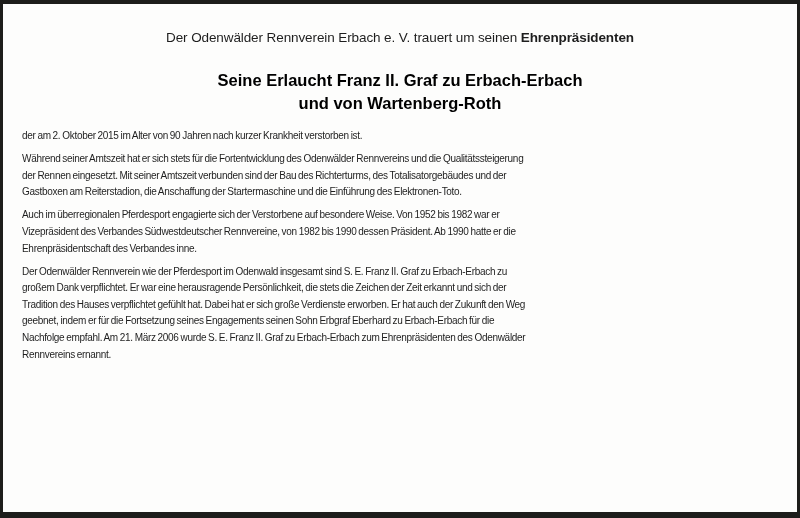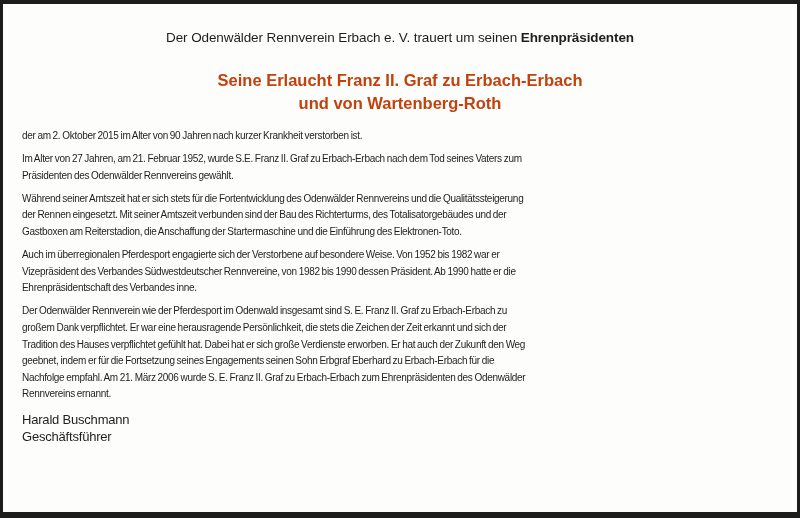--- a/index.html
+++ b/index.html
@@ -33,21 +33,21 @@
     font-weight: 700;
   }
   .title {
     margin-top: 23px;
     text-align: center;
     font-weight: 700;
     font-size: 16.5px;
     line-height: 23px;
     letter-spacing: 0;
     white-space: pre-line;
-    color: #c2410c;
+    color: #000000;
   }
   .body-text {
     margin-top: 13px;
   }
   .body-text p {
     margin: 0 0 6.5px 0;
     font-size: 10px;
     line-height: 16.6px;
     letter-spacing: -0.3px;
     word-spacing: -0.6px;
@@ -73,36 +73,30 @@
 
 <div class="page">
 
   <div class="intro"><span>Der Odenwälder Rennverein Erbach e. V. trauert um seinen </span><span class="bold">Ehrenpräsidenten</span></div>
 
   <div class="title">Seine Erlaucht Franz II. Graf zu Erbach-Erbach
 und von Wartenberg-Roth</div>
 
   <div class="body-text">
     <p>der am 2. Oktober 2015 im Alter von 90 Jahren nach kurzer Krankheit verstorben ist.</p>
-    <p>Im Alter von 27 Jahren, am 21. Februar 1952, wurde S.E. Franz II. Graf zu Erbach-Erbach nach dem Tod seines Vaters zum
-Präsidenten des Odenwälder Rennvereins gewählt.</p>
     <p>Während seiner Amtszeit hat er sich stets für die Fortentwicklung des Odenwälder Rennvereins und die Qualitätssteigerung
 der Rennen eingesetzt. Mit seiner Amtszeit verbunden sind der Bau des Richterturms, des Totalisatorgebäudes und der
 Gastboxen am Reiterstadion, die Anschaffung der Startermaschine und die Einführung des Elektronen-Toto.</p>
     <p>Auch im überregionalen Pferdesport engagierte sich der Verstorbene auf besondere Weise. Von 1952 bis 1982 war er
 Vizepräsident des Verbandes Südwestdeutscher Rennvereine, von 1982 bis 1990 dessen Präsident. Ab 1990 hatte er die
 Ehrenpräsidentschaft des Verbandes inne.</p>
     <p>Der Odenwälder Rennverein wie der Pferdesport im Odenwald insgesamt sind S. E. Franz II. Graf zu Erbach-Erbach zu
 großem Dank verpflichtet. Er war eine herausragende Persönlichkeit, die stets die Zeichen der Zeit erkannt und sich der
 Tradition des Hauses verpflichtet gefühlt hat. Dabei hat er sich große Verdienste erworben. Er hat auch der Zukunft den Weg
 geebnet, indem er für die Fortsetzung seines Engagements seinen Sohn Erbgraf Eberhard zu Erbach-Erbach für die
 Nachfolge empfahl. Am 21. März 2006 wurde S. E. Franz II. Graf zu Erbach-Erbach zum Ehrenpräsidenten des Odenwälder
 Rennvereins ernannt.</p>
   </div>
 
   <div class="signatures">
-    <div class="sig sig-right">
-      <div>Harald Buschmann</div>
-      <div>Geschäftsführer</div>
-    </div>
   </div>
 
 </div>
 
 </body></html>

